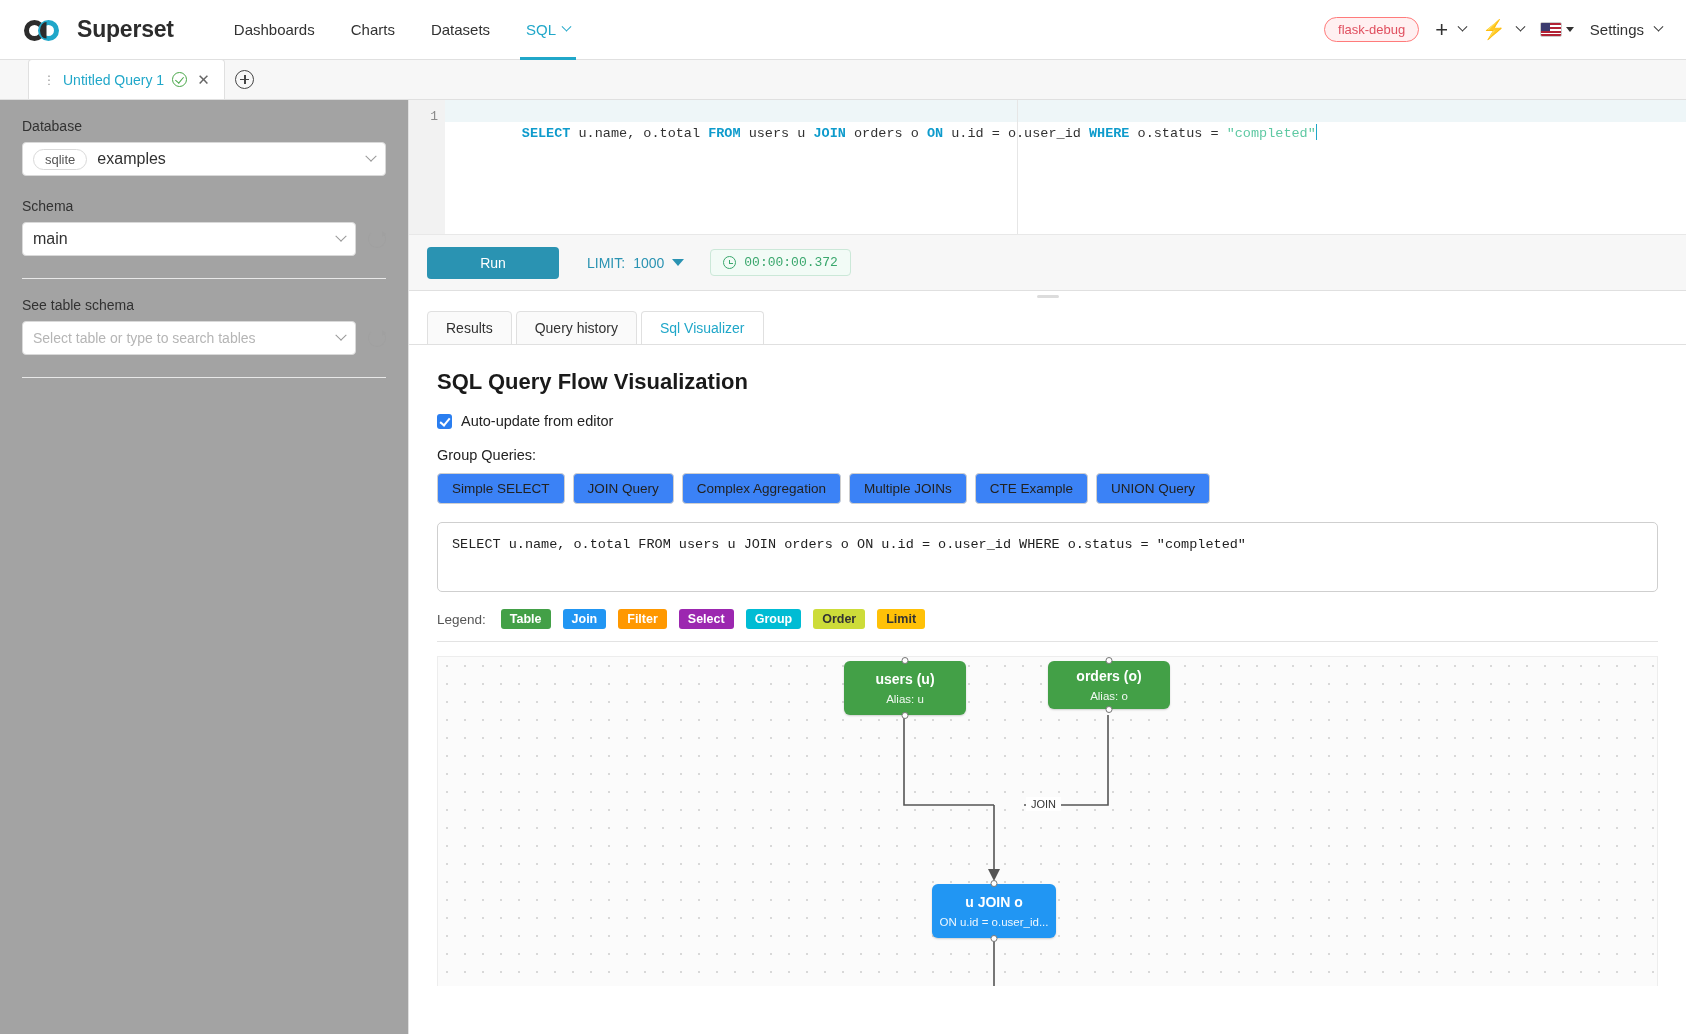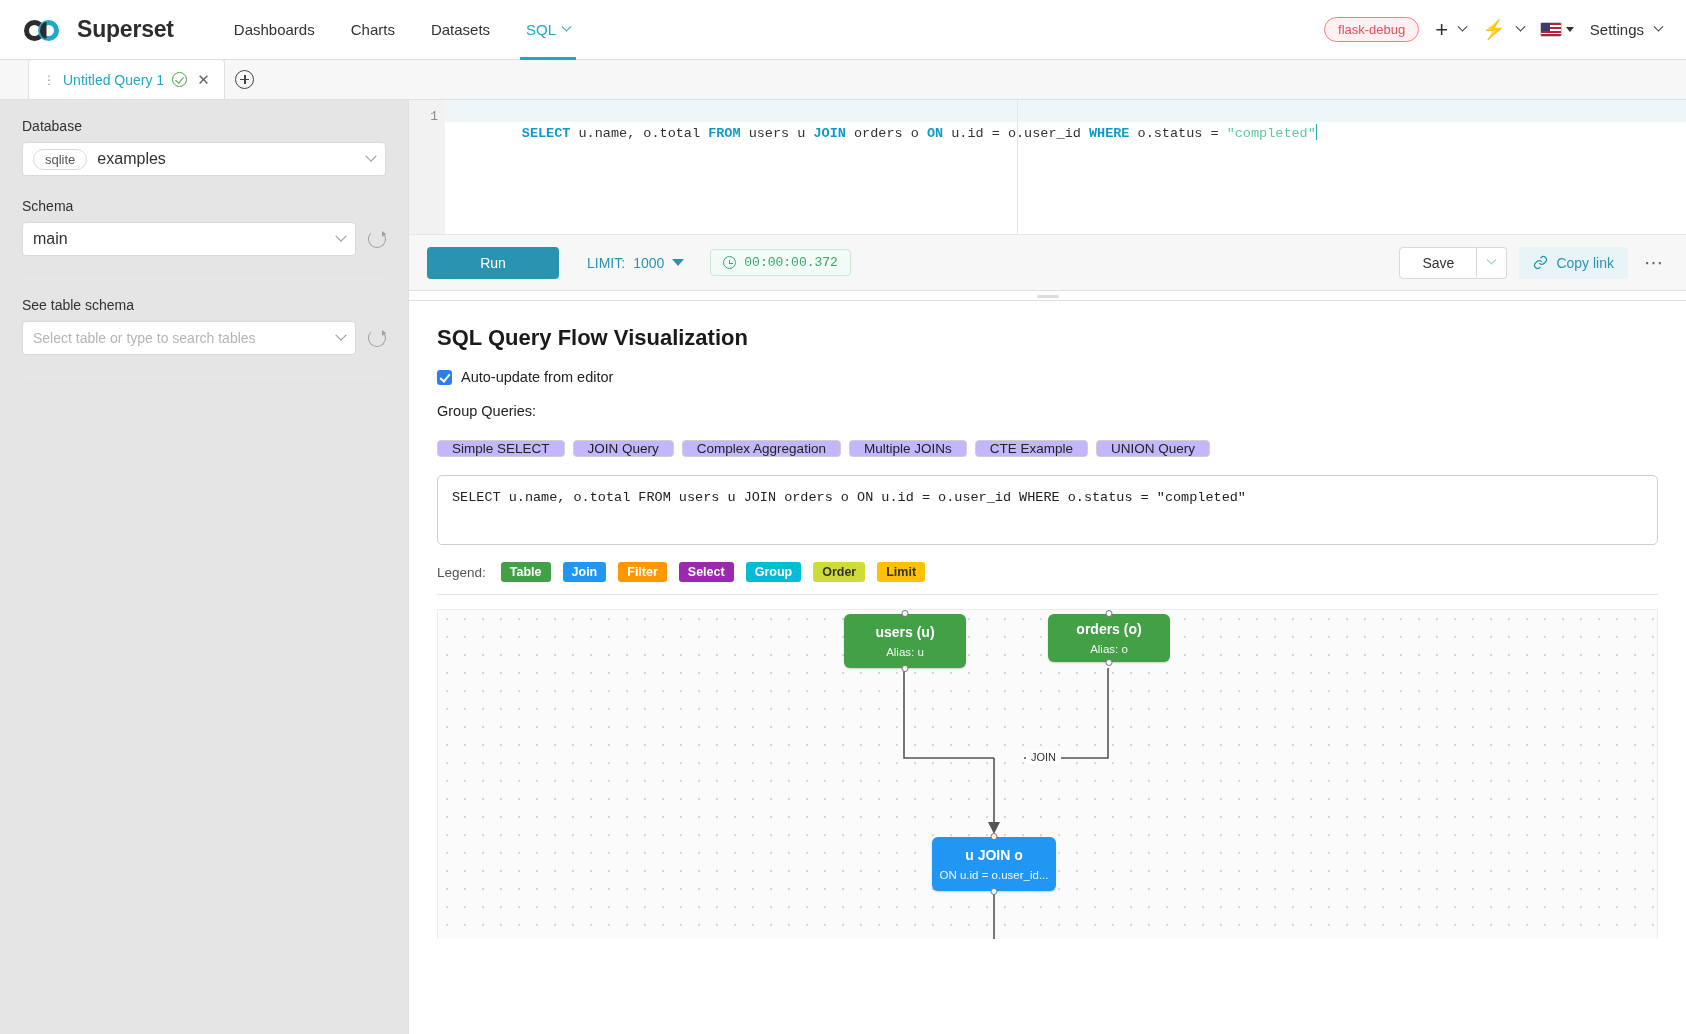--- a/index.html
+++ b/index.html
@@ -111,21 +111,21 @@
     content: ""; position: absolute; background: #444;
   }
   .add-circle::before { left: 4px; top: 8px; width: 9px; height: 1.5px; }
   .add-circle::after { left: 8px; top: 4px; width: 1.5px; height: 9px; }
 
   
   .workspace { display: flex; height: calc(1034px - 100px); }
 
   .sidebar {
     width: 409px; border-right: 1px solid #e0e0e0; padding: 18px 22px 0 22px;
-    background: #e5e5e5; flex-shrink: 0;
+    background: #a3a3a3; flex-shrink: 0;
   }
   .field-label { font-size: 14px; color: #323232; margin-bottom: 8px; }
   .select-row { display: flex; align-items: center; gap: 12px; margin-bottom: 22px; }
   .select-box {
     flex: 1; height: 34px; border: 1px solid #d9d9d9; border-radius: 4px;
     display: flex; align-items: center; padding: 0 10px; background: #fff; cursor: pointer;
   }
   .db-chip {
     border: 1px solid #d9d9d9; border-radius: 13px; padding: 2px 11px; font-size: 13px;
     color: #555; background: #fff; margin-right: 10px;
@@ -230,22 +230,22 @@
     width: 15px; height: 15px; background: #2a7ef0; border-radius: 3px; position: relative; cursor:pointer;
   }
   .chkbox::after {
     content: ""; position: absolute; left: 5px; top: 2px; width: 4px; height: 8px;
     border-right: 2px solid #fff; border-bottom: 2px solid #fff; transform: rotate(40deg);
   }
   .chk-label { font-size: 14.5px; color: #222; }
   .samples-label { font-size: 14.5px; color: #222; margin-bottom: 10px; }
   .samples-row { display: flex; gap: 8px; margin-bottom: 18px; }
   .sample-btn {
-    padding: 0 14px; border: 1px solid #cfcfcf; border-radius: 4px; background: #c4b5fd;
-    font-size: 13.5px; color: #222; cursor: pointer; font-family: inherit; margin-top: 11px;
+    padding: 7px 14px; border: 1px solid #cfcfcf; border-radius: 4px; background: #3b82f6;
+    font-size: 13.5px; color: #222; cursor: pointer; font-family: inherit;
   }
   .sql-textarea {
     width: 100%; height: 70px; border: 1px solid #cfcfcf; border-radius: 5px;
     padding: 12px 14px; font-family: "Liberation Mono", monospace; font-size: 13.5px;
     color: #222; resize: none; outline: none; line-height: 1.5;
   }
   .legend-row { display: flex; align-items: center; gap: 12px; margin: 14px 0 12px 0; }
   .legend-label { font-size: 13.5px; color: #555; margin-right: 3px; }
   .legend-chip {
     padding: 3px 9px; border-radius: 3px; color: #fff; font-size: 12.5px; font-weight: bold;
@@ -391,42 +391,31 @@
       <div class="limit-ctl">
         <span>LIMIT:</span>
         <span>1000</span>
         <span class="tri"></span>
       </div>
       <div class="timer-chip">
         <span class="clock"></span>
         <span>00:00:00.372</span>
       </div>
 
-      <div class="tb-right">
-        <div class="save-group">
-          <button class="save-btn">Save</button>
-          <div class="save-caret">
-            <span class="chev"></span>
-          </div>
-        </div>
-        <button class="copylink-btn">
-          <svg width="15" height="15" viewBox="0 0 24 24" fill="none" stroke="#2a93b2" stroke-width="2">
-            <path d="M10 13a5 5 0 007.5.5l3-3a5 5 0 00-7-7l-1.5 1.5"></path>
-            <path d="M14 11a5 5 0 00-7.5-.5l-3 3a5 5 0 007 7l1.5-1.5"></path>
-          </svg>
-          <span>Copy link</span>
-        </button>
-        <span class="dots-btn">⋯</span>
-      </div>
     </div>
 
     <div class="drag-handle">
       <div class="bar"></div>
     </div>
 
+    <div class="resulttabs">
+      <div class="rtab">Results</div>
+      <div class="rtab">Query history</div>
+      <div class="rtab active">Sql Visualizer</div>
+    </div>
     <div class="rtabs-underline"></div>
 
     <div class="viz">
       <h2 class="viz-title">SQL Query Flow Visualization</h2>
 
       <div class="chk-row">
         <span class="chkbox"></span>
         <span class="chk-label">Auto-update from editor</span>
       </div>
 

